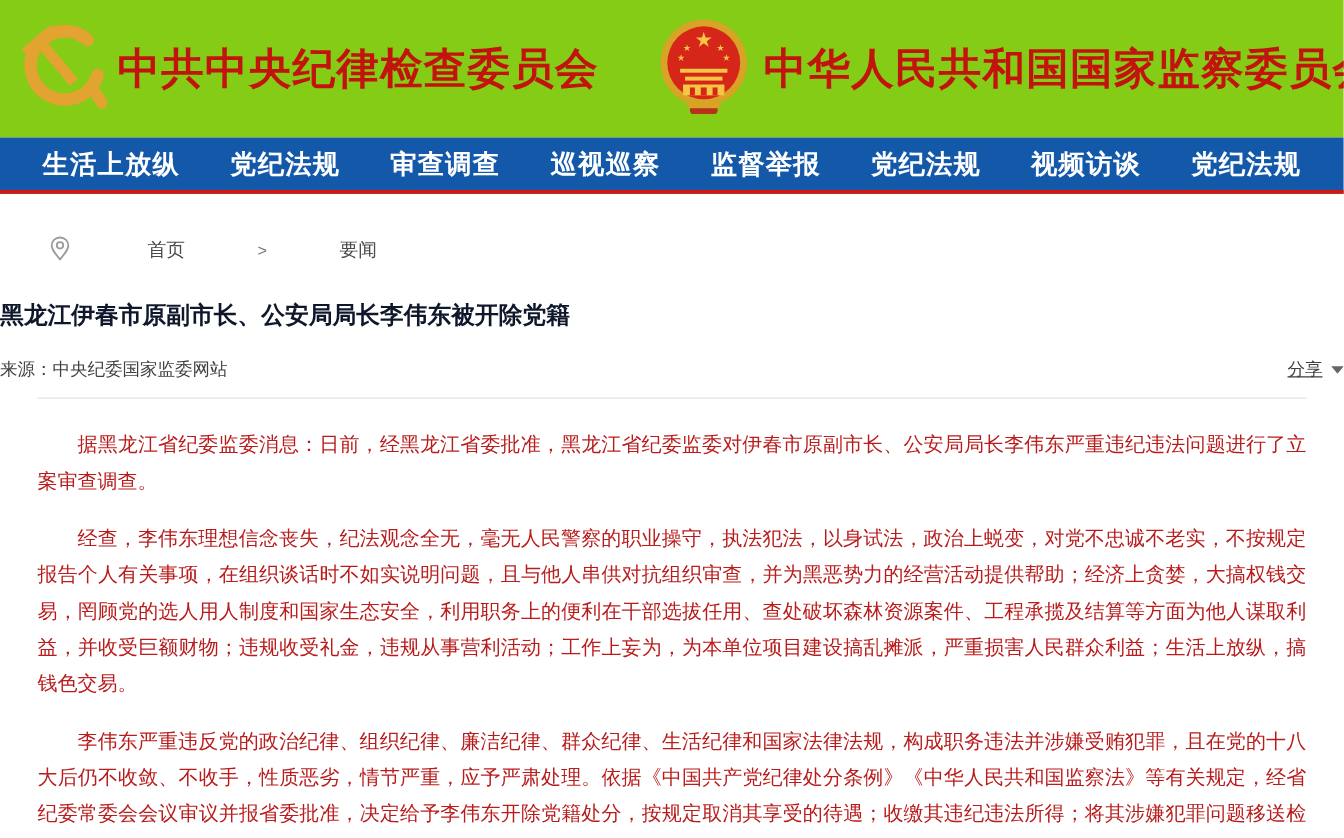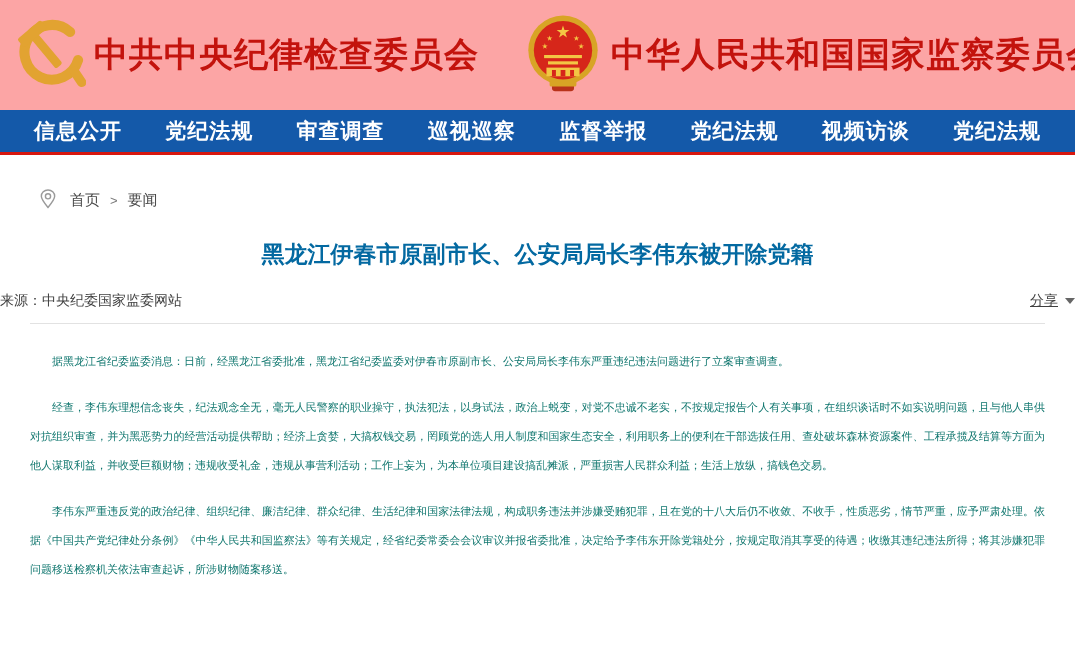--- a/index.html
+++ b/index.html
@@ -1,53 +1,53 @@
 <!DOCTYPE html>
 <html><head>
 <meta charset="utf-8">
 <style>
   * { margin:0; padding:0; box-sizing:border-box; }
   html,body { width:1075px; height:670px; background:#fff; overflow:hidden;
               font-family:"Liberation Sans","DejaVu Sans",sans-serif; }
 
   
-  .site-header { height:110px; display:flex; align-items:center; padding-left:14px; background:#fca5a5; }
+  .site-header { height:110px; display:flex; align-items:center; padding-left:14px; background:#84cc16; }
   .brand { display:flex; align-items:center; cursor:pointer; }
   .brand + .brand { margin-left:44px; }
   .brand-emblem { flex:0 0 auto; display:flex; align-items:center; }
   .brand-title { font-family:"Liberation Serif","DejaVu Serif",serif; font-weight:700;
                  font-size:34px; color:#c3130d; margin-left:8px; letter-spacing:1px; white-space:nowrap; }
 
   
   .main-nav { height:45px; background:#1459a9; border-bottom:3px solid #d7170e;
               display:flex; align-items:center; justify-content:space-between; padding:0 34px; }
   .nav-item { color:#fff; font-family:"Liberation Serif","DejaVu Serif",serif; font-weight:700;
               font-size:21px; text-decoration:none; letter-spacing:1px; cursor:pointer; white-space:nowrap; }
 
   
-  .breadcrumb { display:flex; align-items:center; margin:30px 0 0 38px; height:30px; }
+  .breadcrumb { display:flex; align-items:center; margin:30px 0 0 38px; height:30px;gap:48px; }
   .crumb-pin { margin-right:12px; display:flex; align-items:center; }
   .crumb-link { font-size:15px; color:#4a4a4a; text-decoration:none; cursor:pointer; }
   .crumb-sep { font-size:13px; color:#7a7a7a; margin:0 10px; }
 
   
-  .article-title { text-align:center; margin-top:24px; font-size:23px; font-weight:700; color:#0369a1; }
+  .article-title { margin-top:24px; font-size:19px; font-weight:700; color:#0f172a; }
   .article-meta { display:flex; justify-content:space-between; align-items:center; margin-top:22px;
                   font-size:14px; color:#3f3f3f; }
   .meta-item { white-space:nowrap; }
   .meta-gap-s { margin-left:28px; }
   .meta-gap-l { margin-left:72px; }
   .share-btn { display:flex; align-items:center; cursor:pointer;text-decoration:underline; }
   .share-caret { display:inline-block; width:0; height:0; margin-left:7px;
                  border-left:5px solid transparent; border-right:5px solid transparent;
                  border-top:6px solid #666; }
   .divider { border:none; border-top:1px solid #e2e2e2; margin:13px 30px 0 30px; }
 
   .article-body { padding:6px 30px 0 30px; }
-  .article-body p { font-size:11px; line-height:29px; color:#0f766e; text-align:justify;
+  .article-body p { font-size:16px; line-height:29px; color:#b91c1c; text-align:justify;
                     text-indent:2em; margin-top:17px; }
 </style>
 </head>
 <body>
 
 <header class="site-header">
 
   <div class="brand">
     <span class="brand-emblem">
       <svg width="72" height="72" viewBox="0 0 100 100" aria-hidden="true">
@@ -84,21 +84,21 @@
         <rect x="59" y="71" width="5" height="8" fill="#d6261a"></rect>
         <rect x="33" y="85" width="34" height="7" rx="2" fill="#d8a425"></rect>
       </svg>
     </span>
     <span class="brand-title">中华人民共和国国家监察委员会</span>
   </div>
 
 </header>
 
 <nav class="main-nav">
-  <a class="nav-item">信息公开</a>
+  <a class="nav-item">生活上放纵</a>
   <a class="nav-item">党纪法规</a>
   <a class="nav-item">审查调查</a>
   <a class="nav-item">巡视巡察</a>
   <a class="nav-item">监督举报</a>
   <a class="nav-item">党纪法规</a>
   <a class="nav-item">视频访谈</a>
   <a class="nav-item">党纪法规</a>
 </nav>
 
 <div class="breadcrumb">

